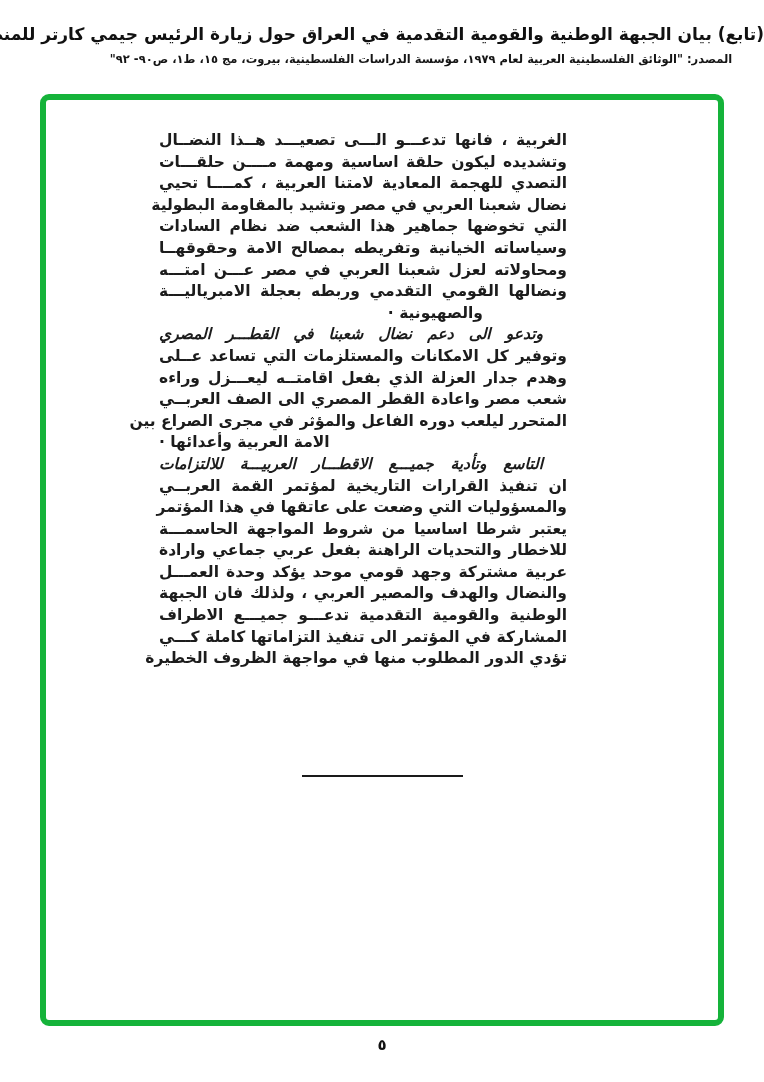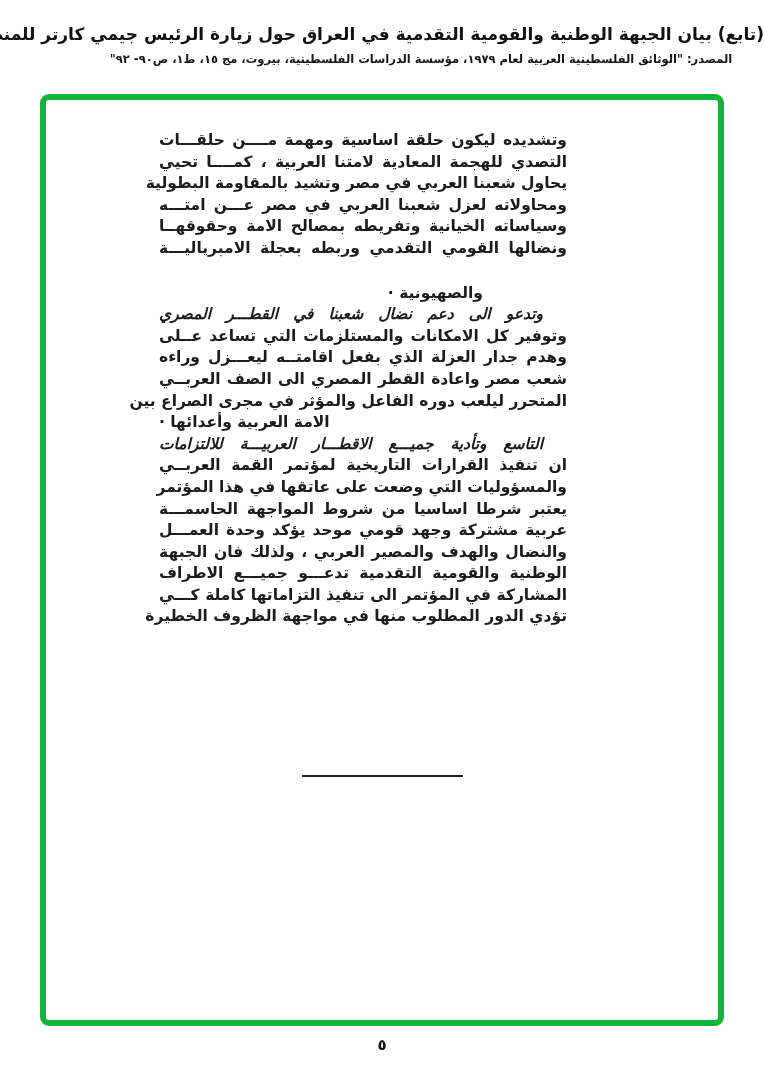--- a/index.html
+++ b/index.html
@@ -69,21 +69,21 @@
   .line {
     height: 21.6px;
     line-height: 21.6px;
     white-space: nowrap;
     text-align: justify;
     text-align-last: justify;
     overflow: visible;
   }
   .para.indent-first .line:first-child { padding-right: 24px; font-style: italic; }
   .line.last-left      { text-align-last: left;  padding-right: 0; }
-  .line.last-offset-sm { text-align-last: right; padding-right: 84px; margin-top: 23px; }
+  .line.last-offset-sm { text-align-last: right; padding-right: 84px; }
   .line.last-offset-lg { text-align-last: right; padding-right: 184px; }
   
   .separator {
     position: absolute;
     left: 302px;
     top: 775px;
     width: 161px;
     height: 2px;
     background: #1a1a1a;
   }
@@ -106,41 +106,44 @@
 
   <div class="doc-header">
     <div class="doc-title">(تابع)  بيان الجبهة الوطنية والقومية التقدمية في العراق حول زيارة الرئيس جيمي كارتر للمنطقة وأهدافها</div>
     <div class="doc-source">المصدر: "الوثائق الفلسطينية العربية لعام ١٩٧٩،  مؤسسة الدراسات الفلسطينية، بيروت، مج ١٥، ط١، ص٩٠- ٩٢"</div>
   </div>
 
   <div class="annotation-frame"></div>
 
   <div class="body-text">
       <div class="para">
+        <div class="line">الغربية ، فانها تدعـــو الـــى تصعيـــد هــذا النضــال</div>
         <div class="line">وتشديده ليكون حلقة اساسية ومهمة مــــن حلقـــات</div>
         <div class="line">التصدي للهجمة المعادية لامتنا العربية ، كمــــا تحيي</div>
-        <div class="line">يحاول شعبنا العربي في مصر وتشيد بالمقاومة البطولية</div>
+        <div class="line">نضال شعبنا العربي في مصر وتشيد بالمقاومة البطولية</div>
+        <div class="line">التي تخوضها جماهير هذا الشعب ضد نظام السادات</div>
+        <div class="line">وسياساته الخيانية وتفريطه بمصالح الامة وحقوقهــا</div>
         <div class="line">ومحاولاته لعزل شعبنا العربي في مصر عـــن امتـــه</div>
-        <div class="line">وسياساته الخيانية وتفريطه بمصالح الامة وحقوقهــا</div>
         <div class="line">ونضالها القومي التقدمي وربطه بعجلة الامبرياليـــة</div>
         <div class="line last-offset-sm">والصهيونية ·</div>
       </div>
       <div class="para indent-first">
         <div class="line">وتدعو الى دعم نضال شعبنا في القطـــر المصري</div>
         <div class="line">وتوفير كل الامكانات والمستلزمات التي تساعد عــلى</div>
         <div class="line">وهدم جدار العزلة الذي بفعل اقامتــه ليعـــزل وراءه</div>
         <div class="line">شعب مصر واعادة القطر المصري الى الصف العربــي</div>
         <div class="line">المتحرر ليلعب دوره الفاعل والمؤثر في مجرى الصراع بين</div>
         <div class="line last-left">الامة العربية وأعدائها ·</div>
       </div>
       <div class="para indent-first">
         <div class="line">التاسع وتأدية جميـــع الاقطـــار العربيـــة للالتزامات</div>
         <div class="line">ان تنفيذ القرارات التاريخية لمؤتمر القمة العربــي</div>
         <div class="line">والمسؤوليات التي وضعت على عاتقها في هذا المؤتمر</div>
         <div class="line">يعتبر شرطا اساسيا من شروط المواجهة الحاسمـــة</div>
+        <div class="line">للاخطار والتحديات الراهنة بفعل عربي جماعي وارادة</div>
         <div class="line">عربية مشتركة وجهد قومي موحد يؤكد وحدة العمـــل</div>
         <div class="line">والنضال والهدف والمصير العربي ، ولذلك فان الجبهة</div>
         <div class="line">الوطنية والقومية التقدمية تدعـــو جميـــع الاطراف</div>
         <div class="line">المشاركة في المؤتمر الى تنفيذ التزاماتها كاملة كـــي</div>
         <div class="line">تؤدي الدور المطلوب منها في مواجهة الظروف الخطيرة</div>
       </div>
     </div>
 
   <div class="separator"></div>
 

